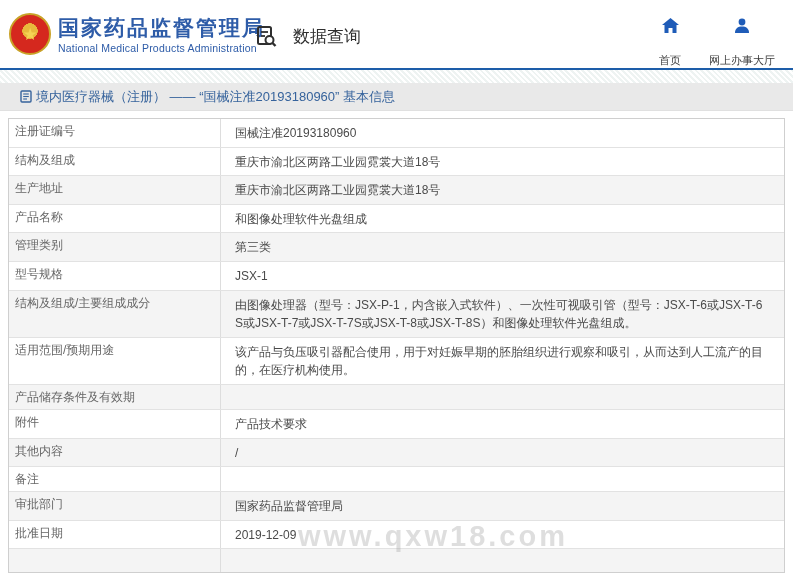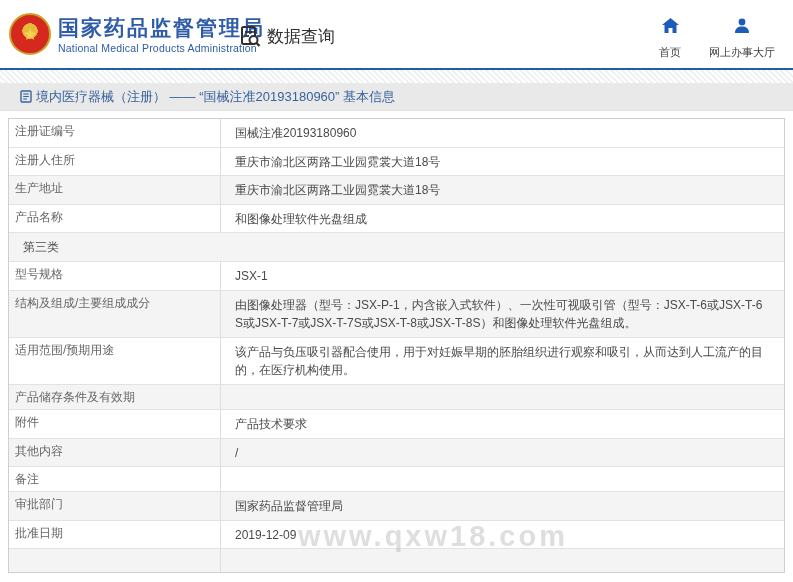--- a/index.html
+++ b/index.html
@@ -28,26 +28,26 @@
     color: #f5d354; font-size: 17px; line-height: 1;
   }
   .title-block { position: absolute; left: 58px; top: 14px; }
   .site-title {
     color: #2e5ca8; font-size: 21px; font-weight: bold; letter-spacing: 2px;
   }
   .site-subtitle {
     color: #2e5ca8; font-size: 10.5px; letter-spacing: 0.2px;
   }
   .data-query {
-    position: absolute; left: 238px; top: 24px;
-    display: flex; align-items: center; gap: 5px; cursor: pointer;
+    position: absolute; left: 254px; top: 24px;
+    display: flex; align-items: center; gap: 15px; cursor: pointer;
   }
   .data-query .dq-label { color: #2f2f2f; font-size: 17px; font-weight: 500; }
   .top-nav { position: absolute; right: 18px; top: 18px; display: flex; gap: 28px; }
-  .nav-item { display: flex; flex-direction: column; align-items: center; gap: 12px; cursor: pointer; }
+  .nav-item { display: flex; flex-direction: column; align-items: center; gap: 20px; cursor: pointer; }
   .nav-item .nav-label { font-size: 11px; color: #3c3c3c; white-space: nowrap; }
 
   
   .texture-band {
     height: 13px;
     background: repeating-linear-gradient(45deg, #eef3f2 0 2px, #ffffff 2px 4px);
   }
   .breadcrumb-bar {
     height: 28px;
     background: #e9e9e9;
@@ -171,39 +171,43 @@
       <div class="row">
     <div class="cell-label">
 
       <span class="label-text">注册证编号</span>
     </div>
     <div class="cell-value">国械注准20193180960</div>
   </div>
       <div class="row">
     <div class="cell-label">
 
-      <span class="label-text">注册人住所</span>
+      <span class="label-text">结构及组成</span>
     </div>
     <div class="cell-value">重庆市渝北区两路工业园霓裳大道18号</div>
   </div>
       <div class="row alt">
     <div class="cell-label">
 
       <span class="label-text">生产地址</span>
     </div>
     <div class="cell-value">重庆市渝北区两路工业园霓裳大道18号</div>
   </div>
       <div class="row">
     <div class="cell-label">
 
       <span class="label-text">产品名称</span>
     </div>
     <div class="cell-value">和图像处理软件光盘组成</div>
   </div>
       <div class="row alt">
+    <div class="cell-label">
+
+      <span class="label-text">管理类别</span>
+    </div>
     <div class="cell-value">第三类</div>
   </div>
       <div class="row">
     <div class="cell-label">
 
       <span class="label-text">型号规格</span>
     </div>
     <div class="cell-value">JSX-1</div>
   </div>
       <div class="row alt">

